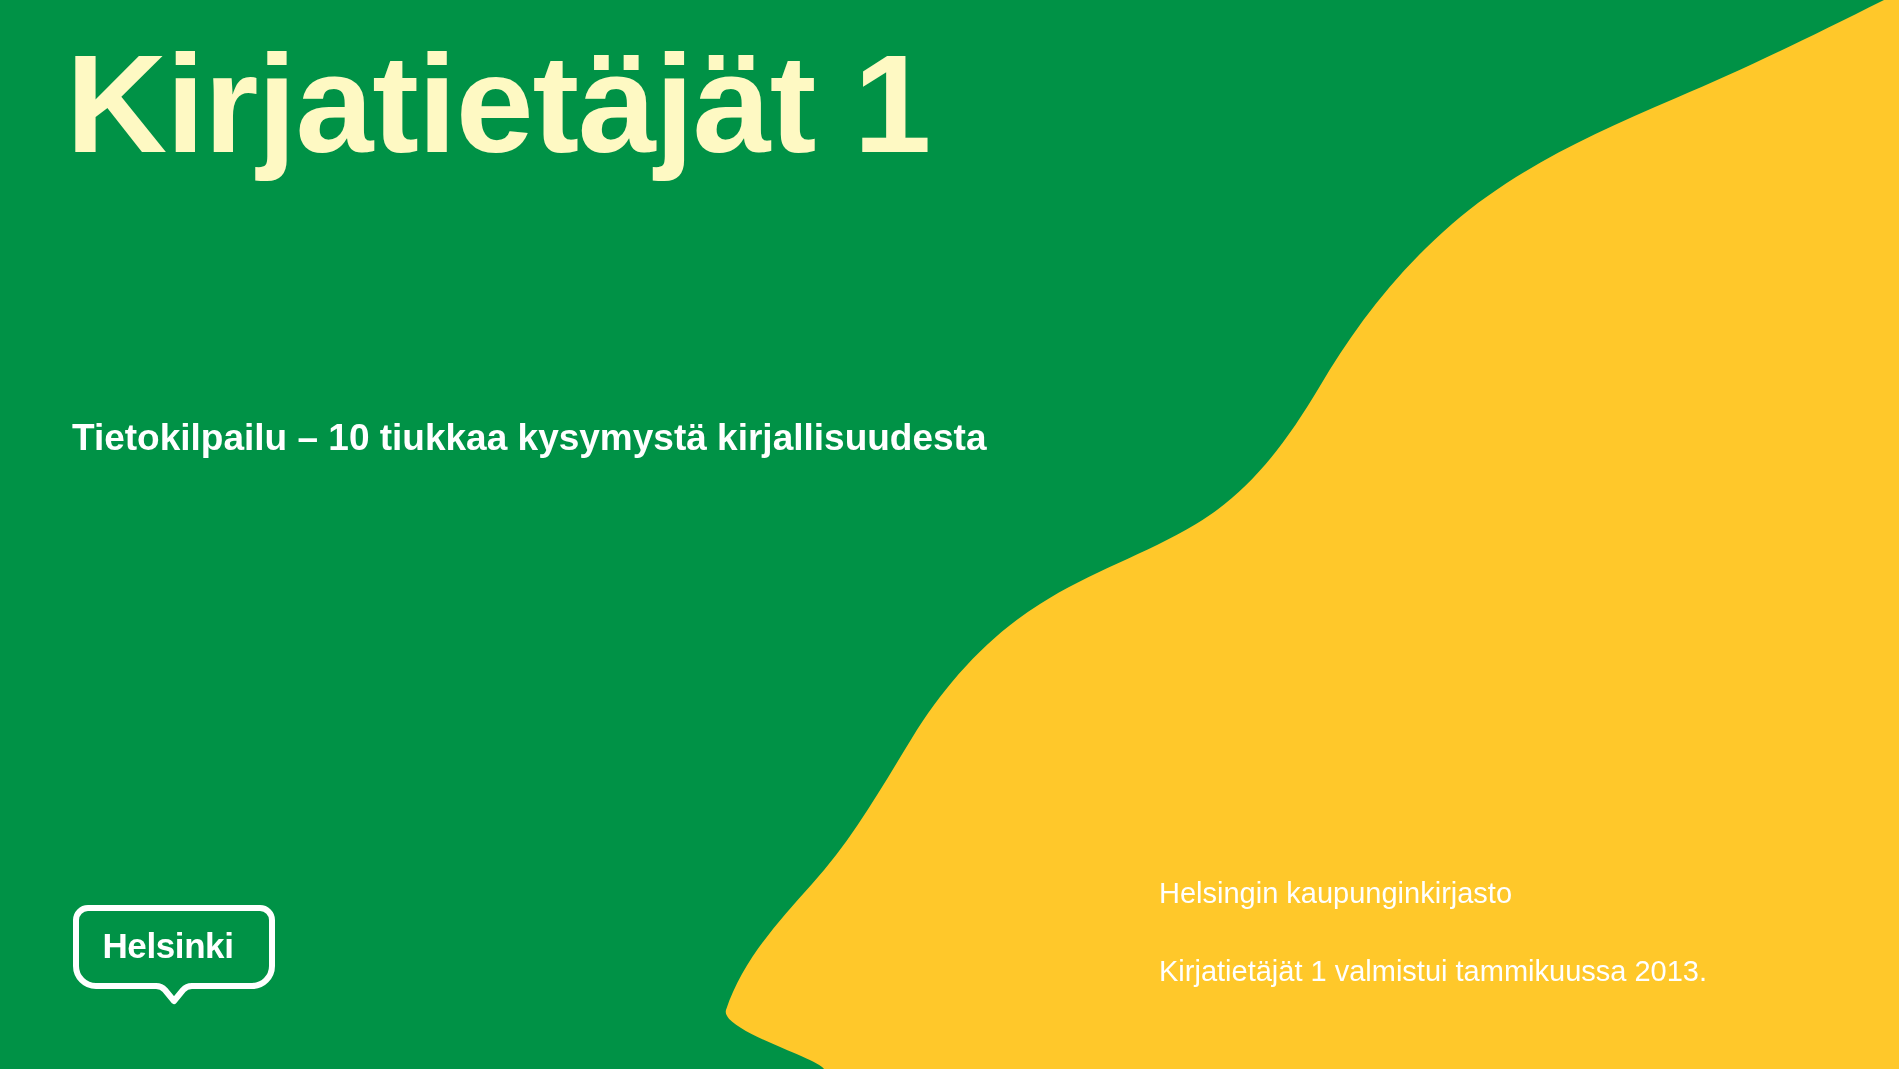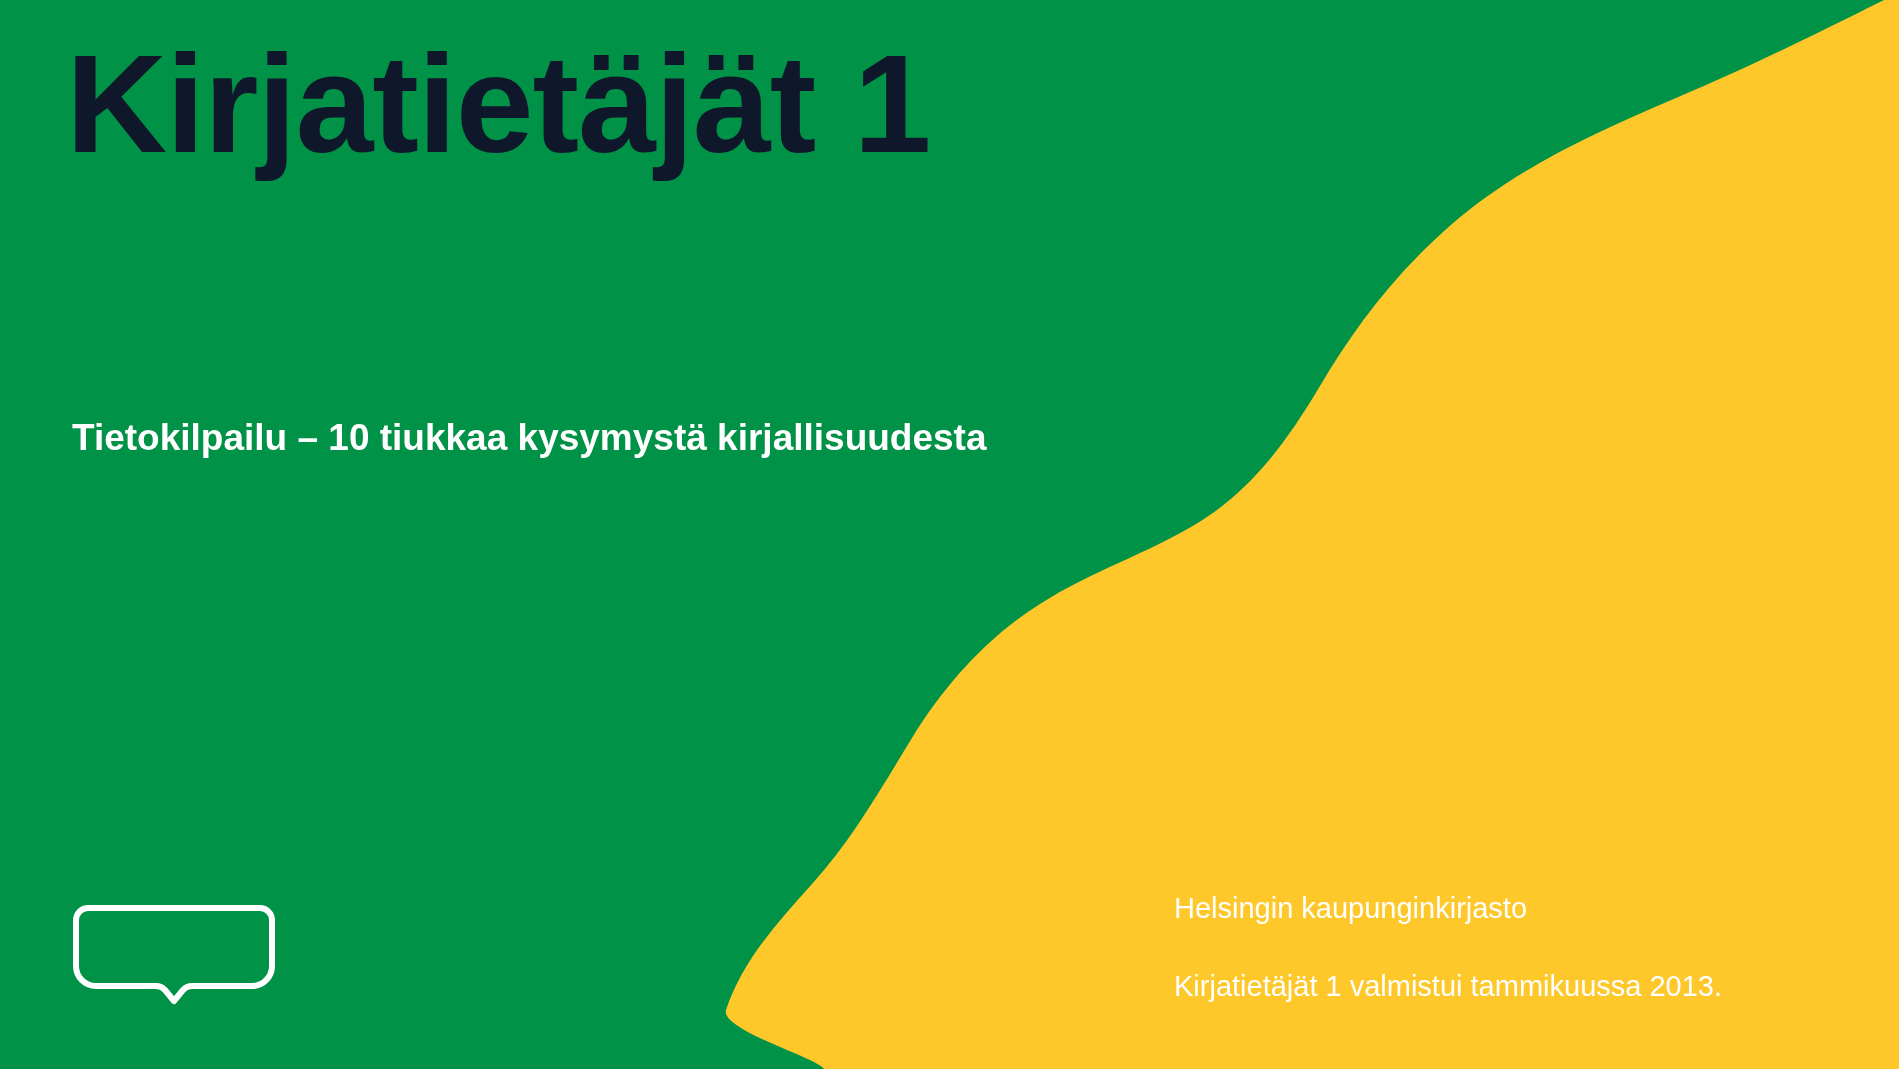--- a/index.html
+++ b/index.html
@@ -45,21 +45,21 @@
   }
 
   .title {
     position: absolute;
     left: 66px;
     top: 30px;
     margin: 0;
     font-size: 140px;
     font-weight: bold;
     line-height: 1.05;
-    color: #0f172a;
+    color: #fef9c3;
     letter-spacing: -1px;
     white-space: nowrap;
   }
 
   .subtitle {
     position: absolute;
     left: 68px;
     top: 412px;
     margin: 4px;
     font-size: 37px;
@@ -71,21 +71,21 @@
   }
 
   
   .credits {
     position: absolute;
     left: 1158px;
     top: 874px;
     width: 720px;
   }
   .credits-line {
-    margin: 16px;
+    margin: 1px;
     font-size: 29px;
     font-weight: normal;
     line-height: 1.25;
     color: #ffffff;
     white-space: nowrap;
   }
   .credits-line + .credits-line {
     margin-top: 42px;
   }
 
@@ -163,16 +163,17 @@
                  A 20 20 0 0 1 188 86
                  L 128 86
                  A 12 12 0 0 0 119 90
                  L 110 101
                  L 101 90
                  A 12 12 0 0 0 92 86
                  L 32 86
                  A 20 20 0 0 1 12 66
                  Z" fill="none" stroke="#ffffff" stroke-width="6" stroke-linejoin="round" stroke-linecap="round"></path>
       </svg>
+      <span class="helsinki-logo-text">Helsinki</span>
     </div>
 
   </div>
 </div>
 
 </body></html>

